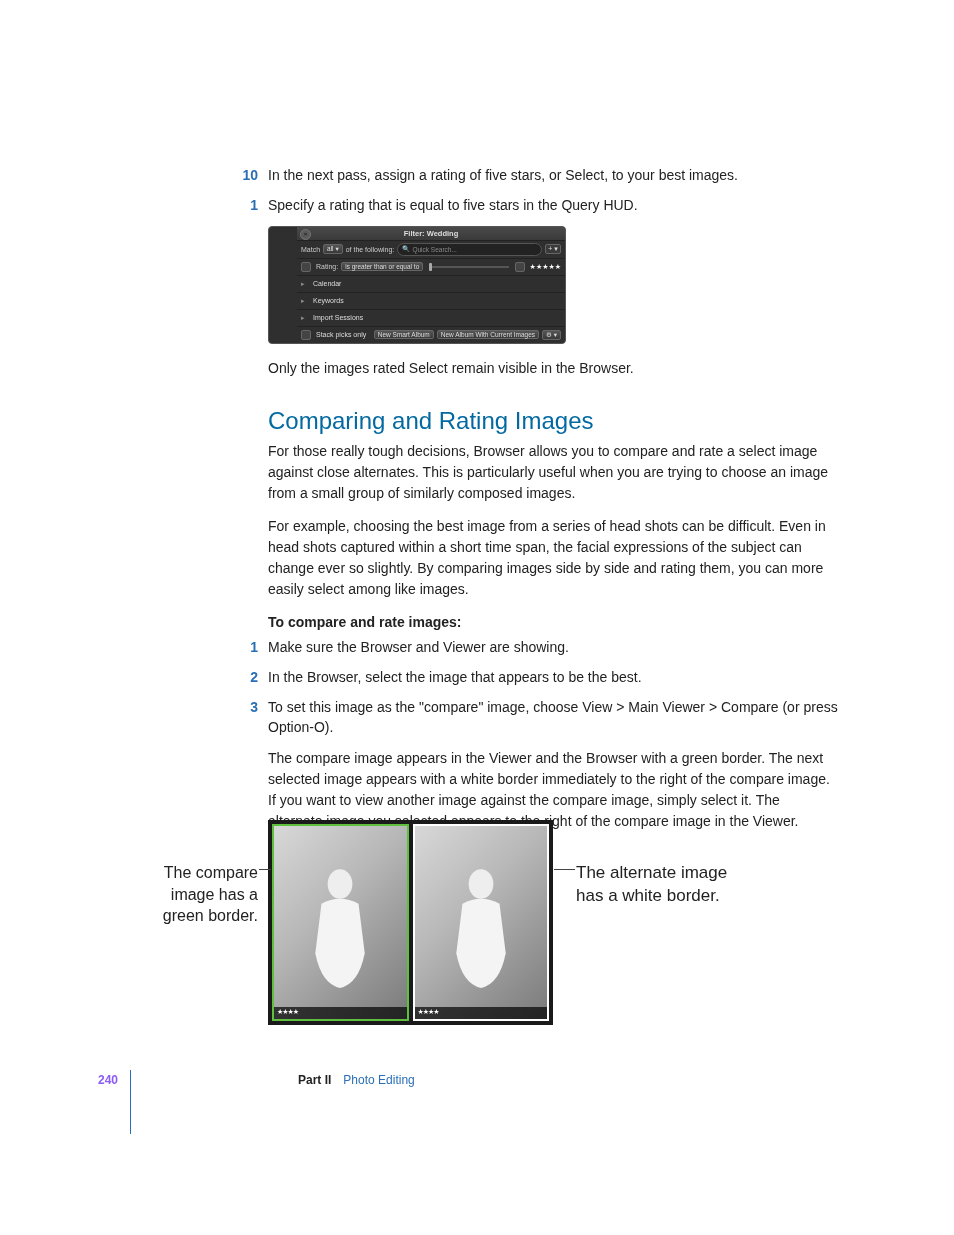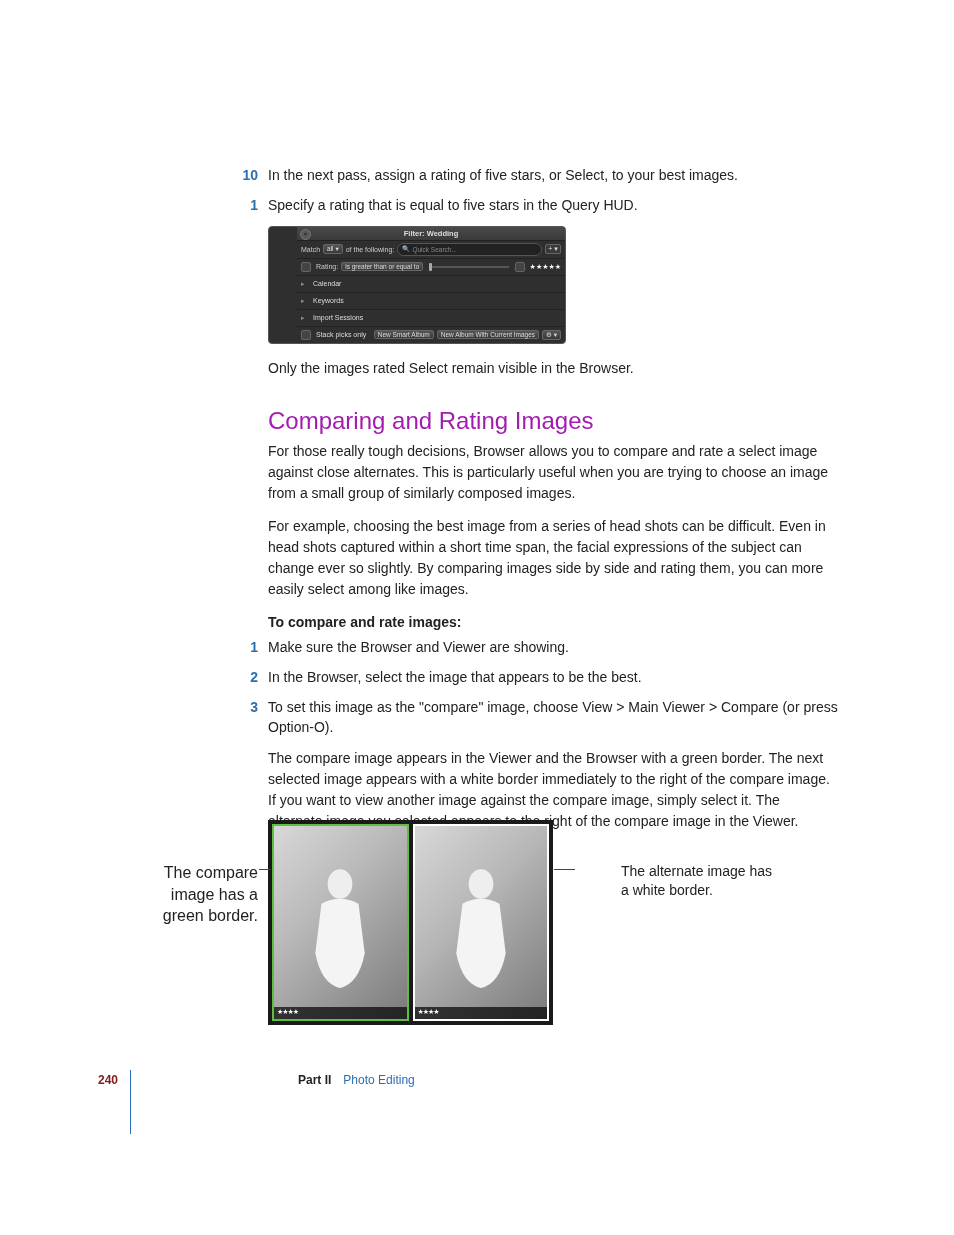--- a/index.html
+++ b/index.html
@@ -34,21 +34,21 @@
     text-align: right;
     margin-right: 10px;
     color: #2a6fb5;
     font-weight: bold;
     flex-shrink: 0;
     margin-left: -30px;
   }
   .ol-text { flex: 1; }
   p { margin: 0 0 12px 0; line-height: 1.5; }
   h2.section {
-    color: #a21caf;
+    color: #0369a1;
     font-weight: normal;
     font-size: 24px;
     margin: 28px 0 6px 0;
     font-family: "Myriad Pro", "Helvetica Neue", Arial, sans-serif;
   }
   .bold { font-weight: bold; }
 
   
   .hud {
     width: 268px;
@@ -150,38 +150,37 @@
     text-align: right;
     line-height:1.35;
   }
   .callout-left-line{
     position:absolute;left:259px;top:869px;width:12px;height:1px;background:#444;
   }
   .callout-right{
     position:absolute;
     left: 576px; top: 862px;
     width: 160px;
-    font-size: 14px;
+    font-size: 17px;
     line-height:1.35;
-    margin-left:45px;
   }
   .callout-right-line{
     position:absolute;left:554px;top:869px;width:21px;height:1px;background:#444;
   }
 
   
   .footer{
     position:absolute;
     left:98px; top:1073px;
     width:740px;
     display:flex;
     align-items:flex-start;
     font-size:12px;
   }
-  .page-num{font-weight:bold;color:#7f1d1d;width:30px;}
+  .page-num{font-weight:bold;color:#8b5cf6;width:30px;}
   .vline{
     position:absolute;
     left:130px; top:1070px;
     width:1px;height:64px;background:#2a6fb5;
   }
   .footer-part{margin-left:170px;}
   .footer-part b{font-weight:bold;}
   .footer-section{color:#2a6fb5;margin-left:12px;text-align:right;}
 </style>
 </head>

